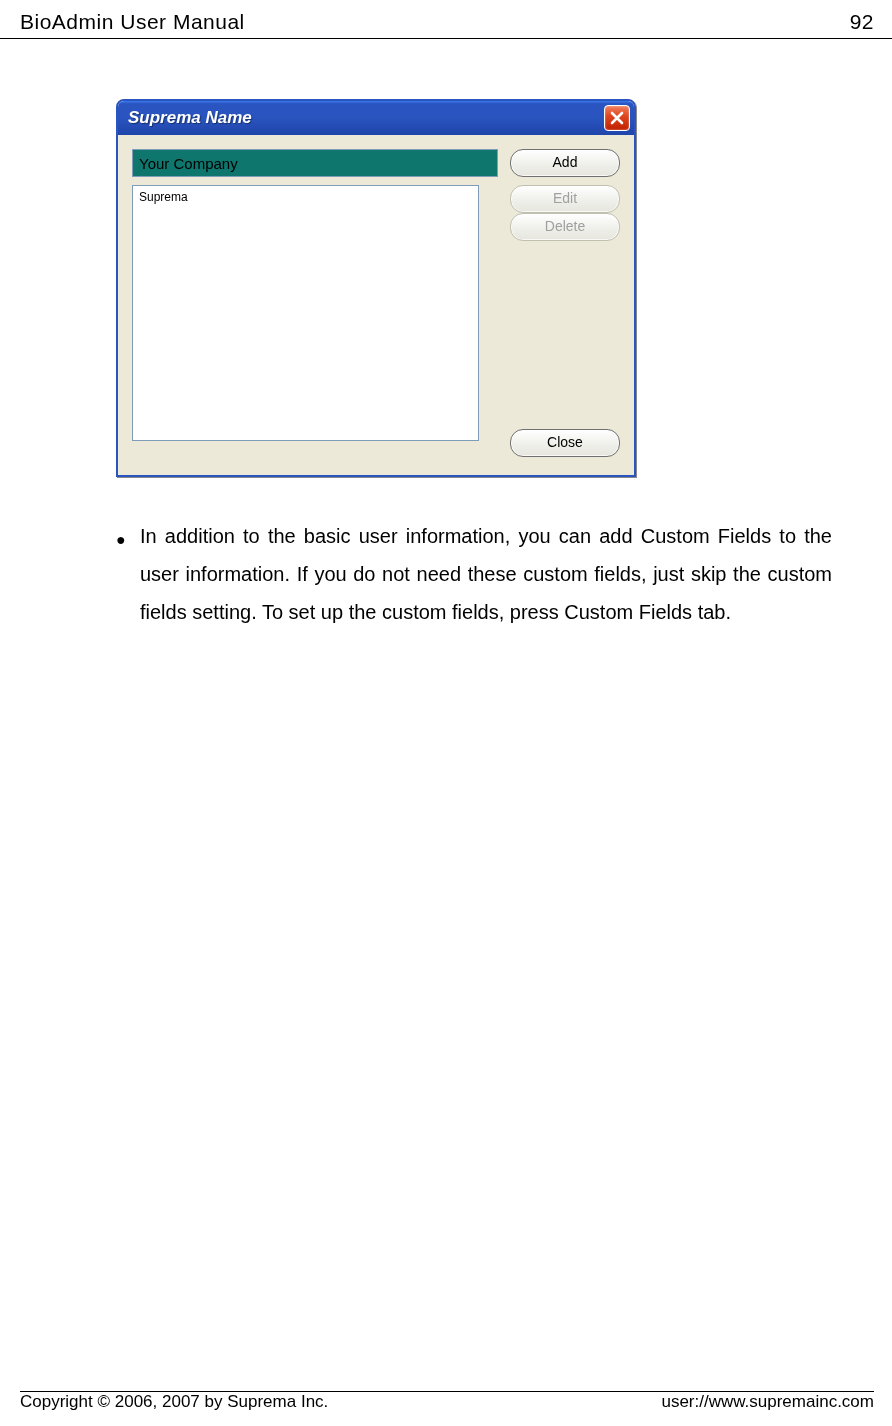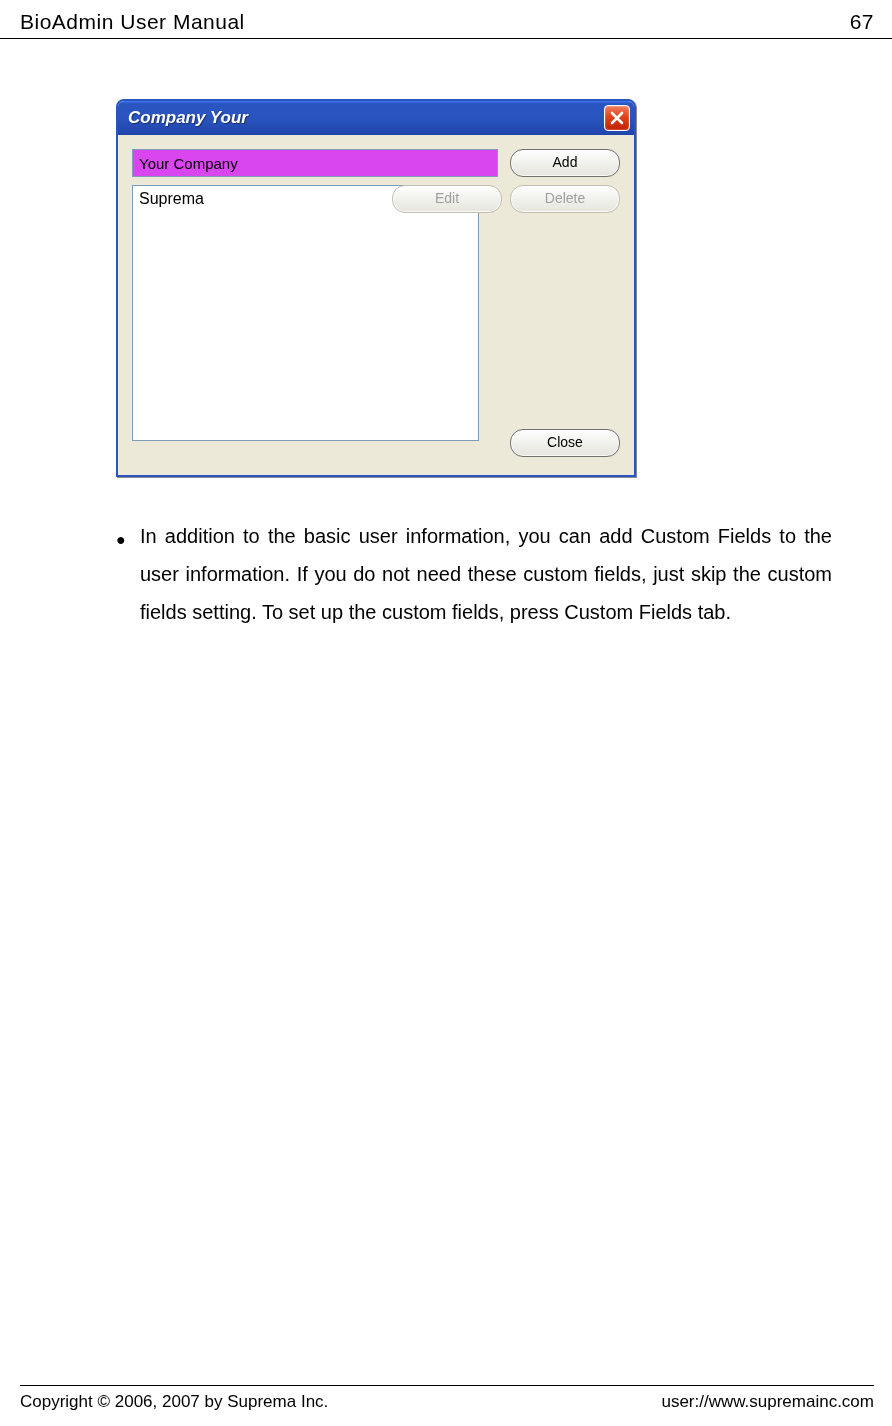--- a/index.html
+++ b/index.html
@@ -22,21 +22,20 @@
   }
   .page-footer {
     position: absolute;
     bottom: 14px;
     left: 20px;
     right: 18px;
     display: flex;
     justify-content: space-between;
     font-size: 17px;
     border-top: 1.5px solid #000;
-    padding-top: 6px;
   }
   .content {
     padding: 60px 30px 0 116px;
   }
 
   
   .dialog {
     width: 520px;
     border: 2px solid #2a55c0;
     border-radius: 8px 8px 0 0;
@@ -80,21 +79,21 @@
   }
   .row-top {
     display: flex;
     gap: 12px;
     margin-bottom: 8px;
   }
   .text-input {
     flex: 1;
     height: 28px;
     border: 1px solid #7f9db9;
-    background: #d946ef;
+    background: #0f766e;
     font-size: 15px;
     padding: 2px 6px;
     font-family: Tahoma, Arial, sans-serif;
   }
   .xp-button, .xp-button-disabled {
     width: 110px;
     height: 28px;
     border: 1px solid #707070;
     border-radius: 13px;
     background: linear-gradient(to bottom, #ffffff 0%, #f2f2ee 45%, #e6e6de 100%);
@@ -107,31 +106,32 @@
   }
   .xp-button-disabled {
     color: #a0a0a0;
     border-color: #c0c0b0;
   }
   .listbox {
     width: 347px;
     height: 256px;
     border: 1px solid #7f9db9;
     background: #fff;
-    font-size: 16px;
+    font-size: 12px;
     font-family: Tahoma, Arial, sans-serif;
     padding: 4px 6px;
     overflow: auto;
   }
   .right-col {
     position: absolute;
     top: 50px;
     right: 14px;
     display: flex;
-    gap: 8px;
+    flex-direction: column;
+    gap: 0;
   }
   .close-row {
     position: absolute;
     right: 14px;
     bottom: 18px;
     margin-top: 20px;
   }
 
   
   .para-block {
@@ -150,28 +150,28 @@
     padding-top: 4px;
     min-width: 14px;
   }
   .para-text b { font-weight: normal; }
 </style>
 </head>
 <body>
 
 <div class="page-header">
   <span>BioAdmin  User  Manual</span>
-  <span>67</span>
+  <span>92</span>
 </div>
 
 <div class="content">
 
   <div class="dialog">
     <div class="titlebar">
-      <span class="titlebar-title">Company Your</span>
+      <span class="titlebar-title">Suprema Name</span>
       <div class="close-btn">
         <svg width="14" height="14" viewBox="0 0 14 14">
           <path d="M2 2 L12 12 M12 2 L2 12" stroke="#fff" stroke-width="2.6" stroke-linecap="round"></path>
         </svg>
       </div>
     </div>
     <div class="dialog-body">
       <div class="row-top">
         <input class="text-input" type="text" value="Your Company" style="">
         <div class="xp-button">Add</div>

